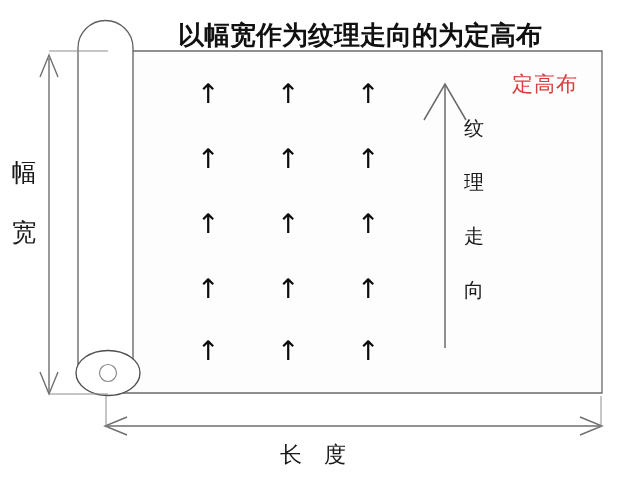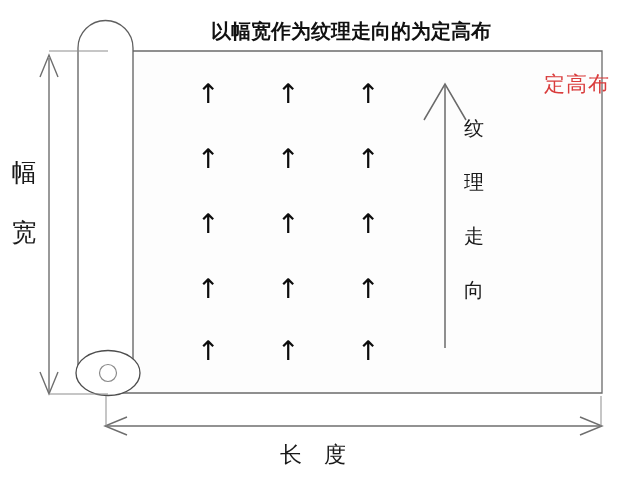--- a/index.html
+++ b/index.html
@@ -31,33 +31,32 @@
   .txt {
     position: absolute;
     white-space: pre;
     color: #1a1a1a;
   }
   #diagram-title {
     left: 178px;
     top: 18px;
     width: 346px;
     text-align: center;
-    font-size: 20px;
+    font-size: 26px;
     font-weight: bold;
     letter-spacing: 0px;
     color: #111111;
   }
   #callout-label {
     left: 512px;
     top: 70px;
     font-size: 21px;
     font-weight: normal;
     color: #d93c3c;
     letter-spacing: 1px;
-    margin-left: 32px;
   }
   .vstack {
     position: absolute;
     display: flex;
     flex-direction: column;
     align-items: center;
   }
   #width-label {
     left: 6px;
     top: 160px;

